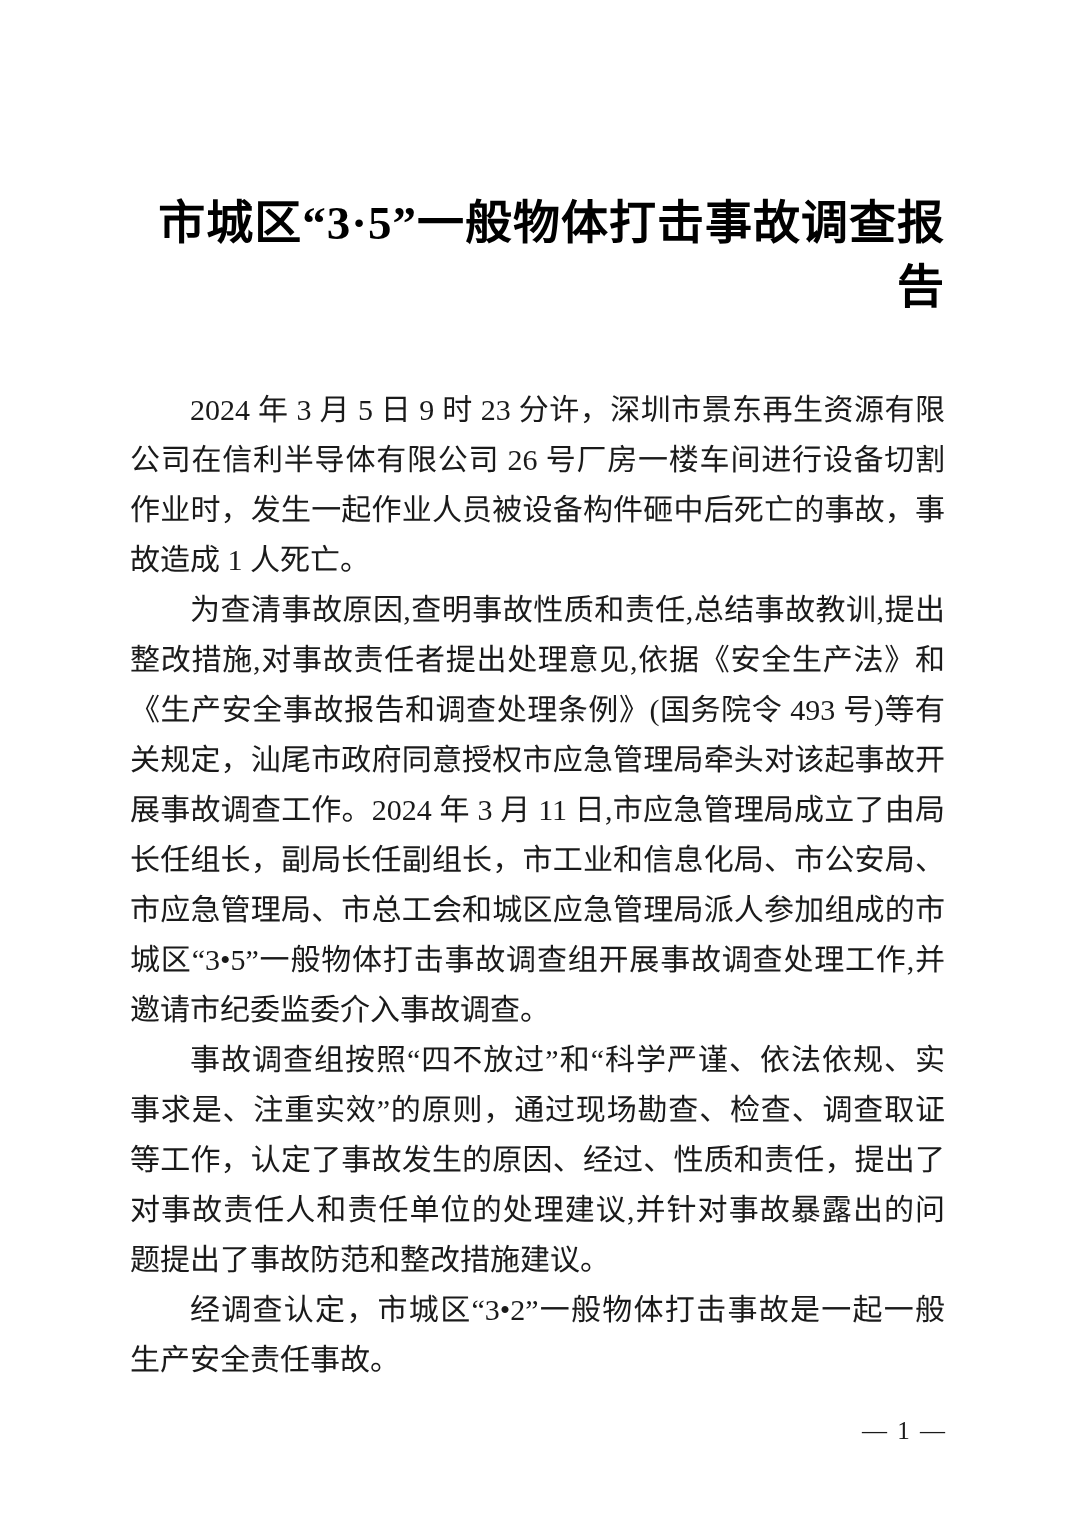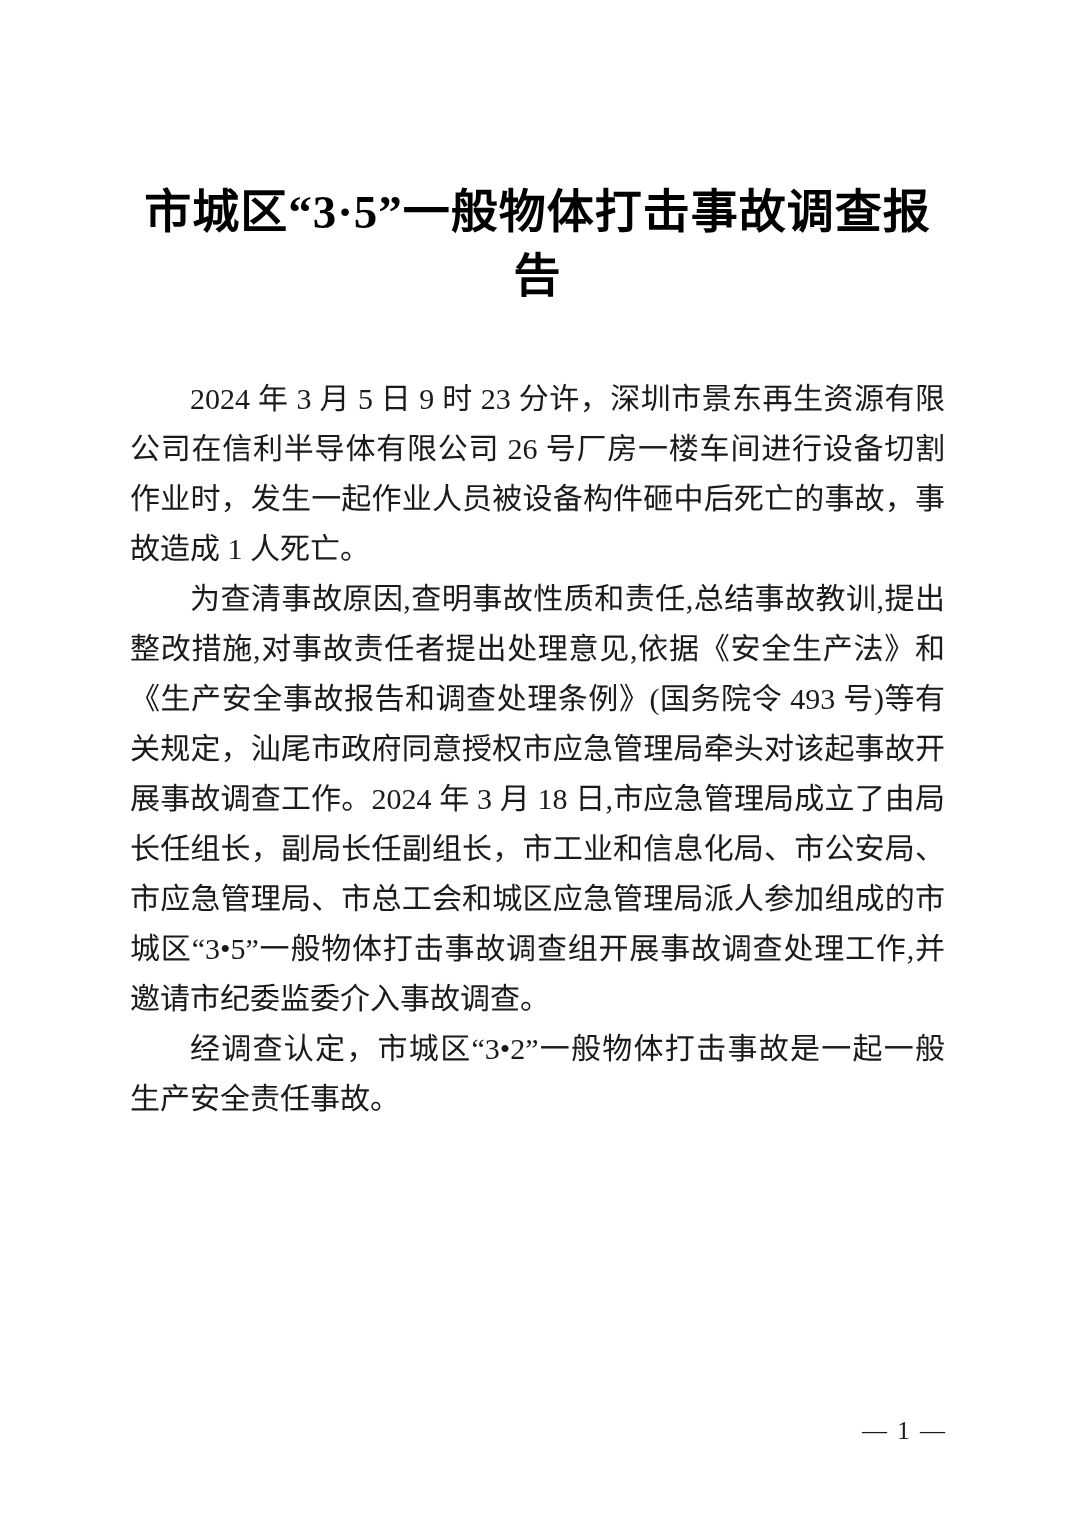--- a/index.html
+++ b/index.html
@@ -12,25 +12,25 @@
     width: 1080px;
     height: 1532px;
     background: #ffffff;
     box-sizing: border-box;
     padding: 180px 135px 0 130px;
     overflow: hidden;
     font-family: "Liberation Serif", "DejaVu Serif", serif;
     color: #111111;
   }
   .doc-title {
-    margin: 0 0 66px 0;
+    margin: 11px 0 66px 0;
     font-size: 47px;
     line-height: 64px;
     font-weight: bold;
-    text-align: center;
+    text-align: right;
     color: #000000;
     letter-spacing: 1px;
     font-family: "Liberation Serif", "DejaVu Serif", serif;
   }
   .doc-body p {
     margin: 0;
     font-size: 30px;
     line-height: 50px;
     text-indent: 2em;
     text-align: justify;
@@ -50,18 +50,19 @@
   }
 </style>
 </head>
 <body>
 
 <div class="page">
   <h1 class="doc-title">市城区“3·5”一般物体打击事故调查报告</h1>
 
   <div class="doc-body">
     <p>2024 年 3 月 5 日 9 时 23 分许，深圳市景东再生资源有限公司在信利半导体有限公司 26 号厂房一楼车间进行设备切割作业时，发生一起作业人员被设备构件砸中后死亡的事故，事故造成 1 人死亡。</p>
-    <p>为查清事故原因,查明事故性质和责任,总结事故教训,提出整改措施,对事故责任者提出处理意见,依据《安全生产法》和《生产安全事故报告和调查处理条例》(国务院令 493 号)等有关规定，汕尾市政府同意授权市应急管理局牵头对该起事故开展事故调查工作。2024 年 3 月 18 日,市应急管理局成立了由局长任组长，副局长任副组长，市工业和信息化局、市公安局、市应急管理局、市总工会和城区应急管理局派人参加组成的市城区“3•5”一般物体打击事故调查组开展事故调查处理工作,并邀请市纪委监委介入事故调查。</p>
+    <p>为查清事故原因,查明事故性质和责任,总结事故教训,提出整改措施,对事故责任者提出处理意见,依据《安全生产法》和《生产安全事故报告和调查处理条例》(国务院令 493 号)等有关规定，汕尾市政府同意授权市应急管理局牵头对该起事故开展事故调查工作。2024 年 3 月 11 日,市应急管理局成立了由局长任组长，副局长任副组长，市工业和信息化局、市公安局、市应急管理局、市总工会和城区应急管理局派人参加组成的市城区“3•5”一般物体打击事故调查组开展事故调查处理工作,并邀请市纪委监委介入事故调查。</p>
+    <p>事故调查组按照“四不放过”和“科学严谨、依法依规、实事求是、注重实效”的原则，通过现场勘查、检查、调查取证等工作，认定了事故发生的原因、经过、性质和责任，提出了对事故责任人和责任单位的处理建议,并针对事故暴露出的问题提出了事故防范和整改措施建议。</p>
     <p>经调查认定，市城区“3•2”一般物体打击事故是一起一般生产安全责任事故。</p>
   </div>
 
   <div class="page-footer">— 1 —</div>
 </div>
 
 </body></html>

